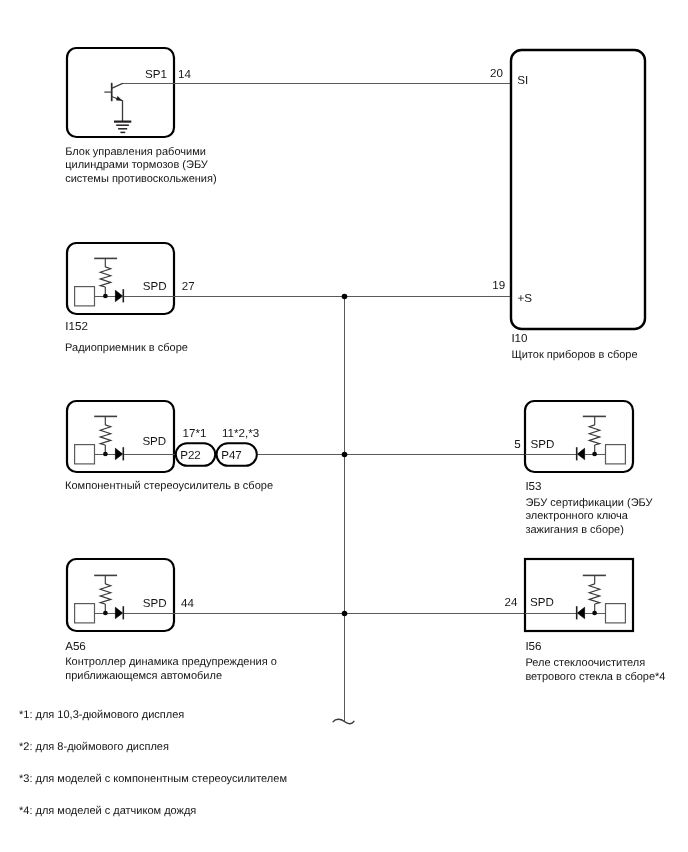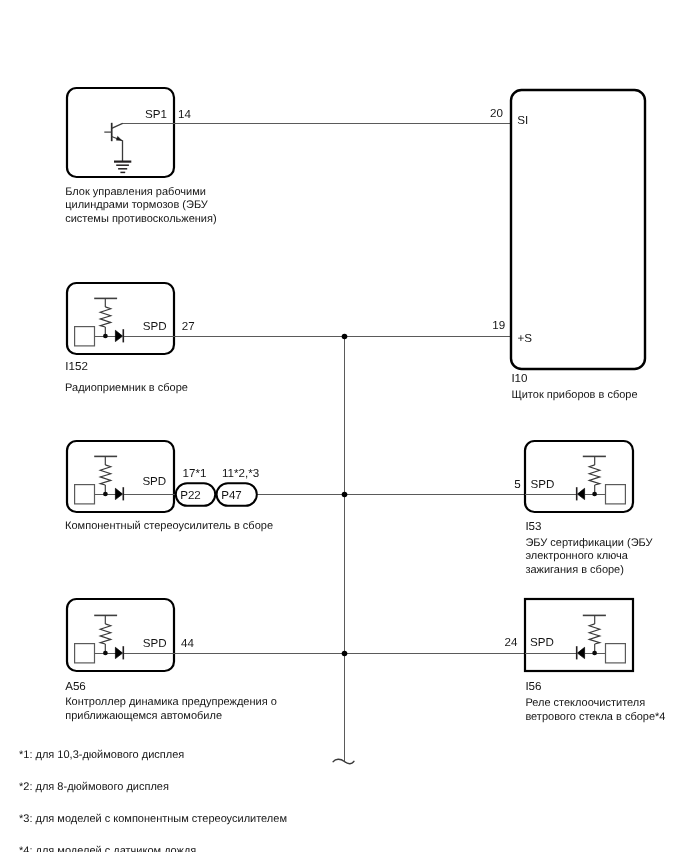--- a/index.html
+++ b/index.html
@@ -1,19 +1,19 @@
 <!DOCTYPE html>
 <html><head>
 <meta charset="utf-8">
 <style>
   html,body{margin:0;padding:0;background:#ffffff;}
   body{width:688px;height:852px;overflow:hidden;
        font-family:"Liberation Sans",sans-serif;
        -webkit-font-smoothing:antialiased;text-rendering:geometricPrecision;}
-  #root{position:relative;width:688px;height:596px;background:#fff;margin-top:40px;}
+  #root{position:relative;width:688px;height:596px;background:#fff;}
   svg{display:block;position:absolute;top:0;left:0;}
   text{font-family:"Liberation Sans",sans-serif;fill:#141414;}
   .t-pin{font-size:11.6px;}
   .t-term{font-size:11.6px;}
   .t-code{font-size:11.6px;}
   .t-desc{font-size:11px;}
   .t-note{font-size:11px;}
   .t-conn{font-size:11.6px;}
 </style>
 </head>

